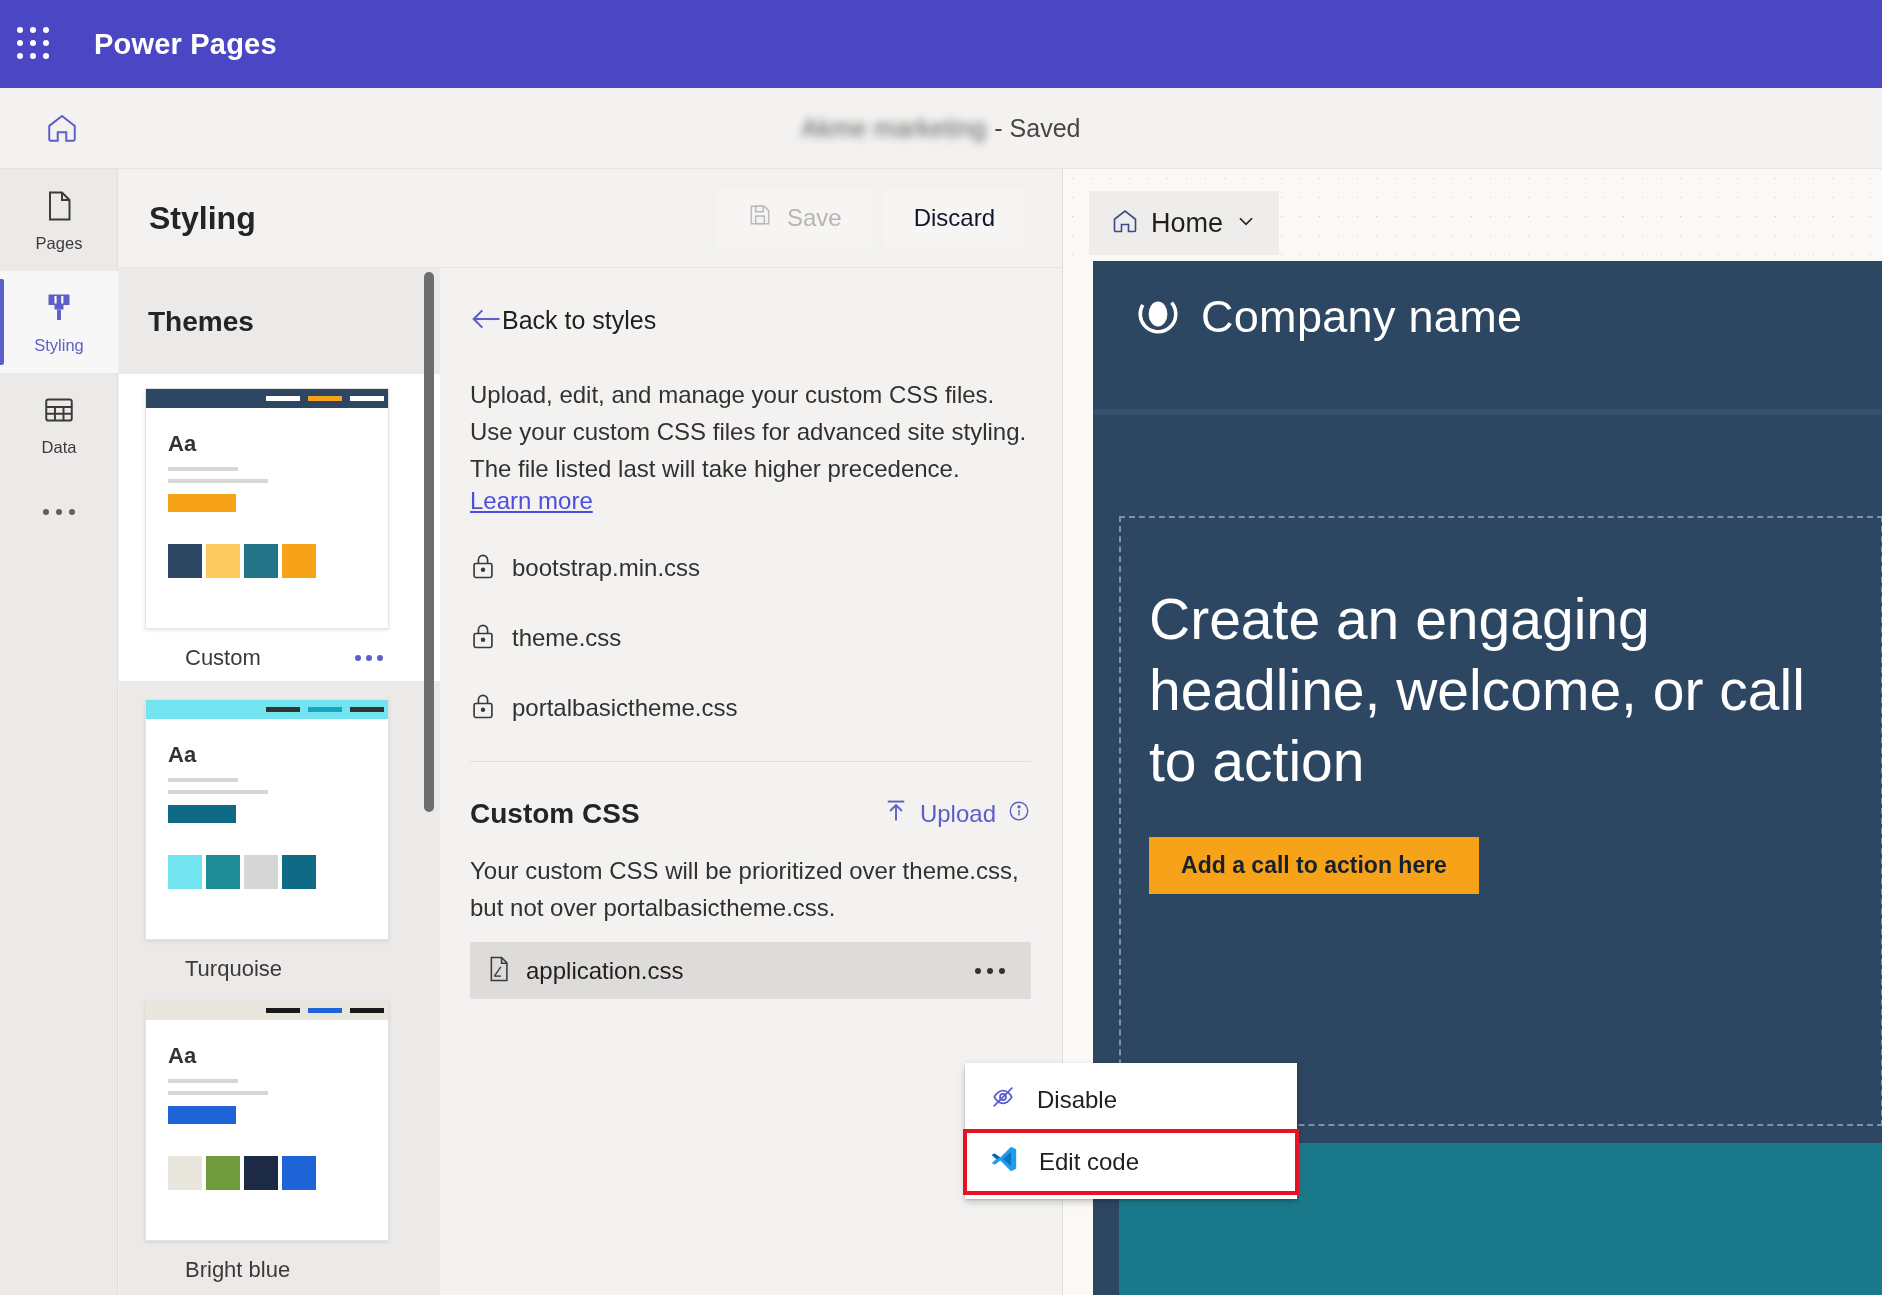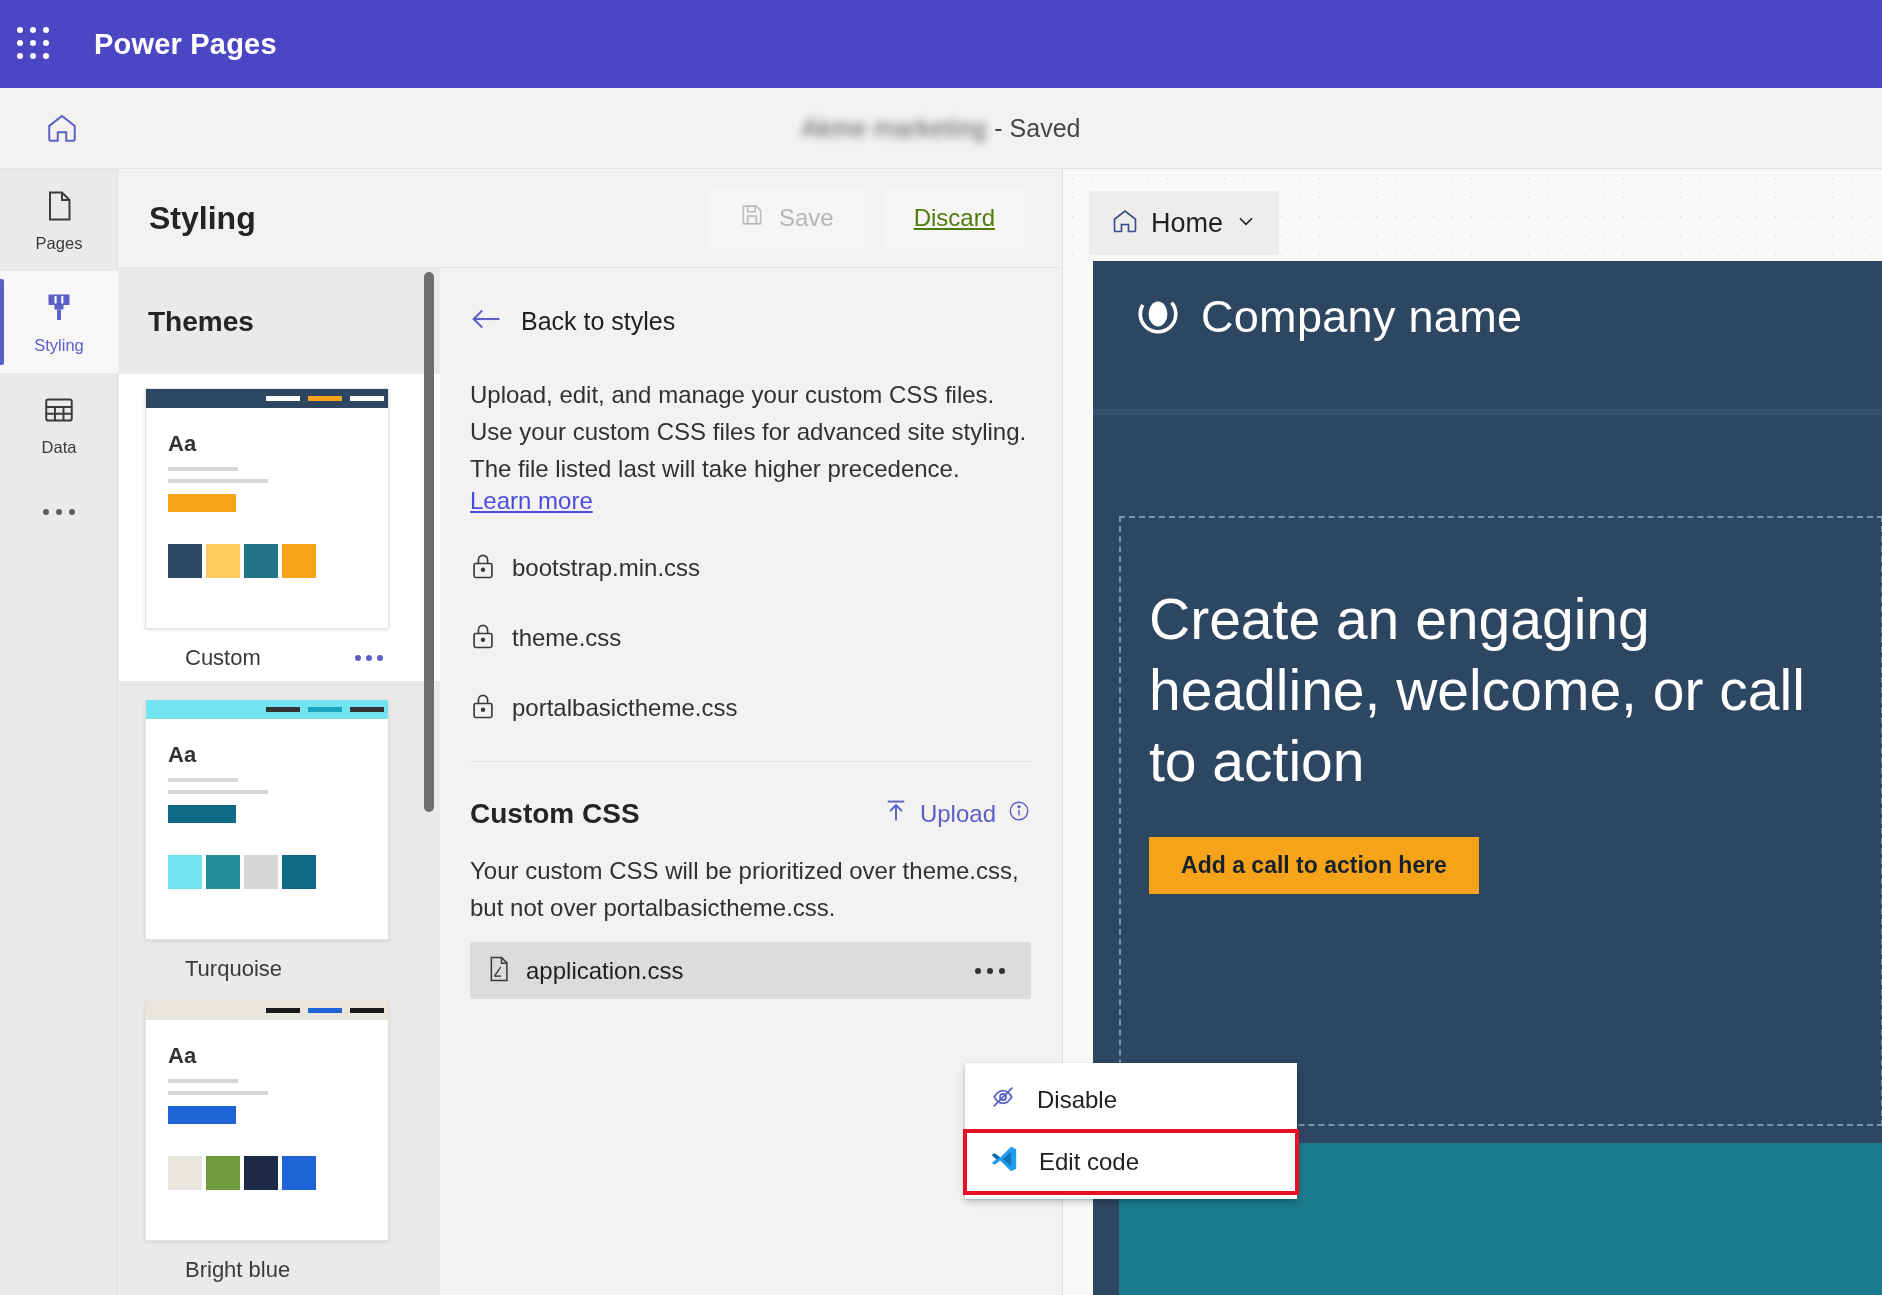--- a/index.html
+++ b/index.html
@@ -57,25 +57,25 @@
     justify-content: center; gap: 7px; cursor: pointer; }
   .raildots i { width: 6px; height: 6px; border-radius: 50%; background: #605e5c; }
 
   
   .panelhead {
     position: absolute; left: 119px; top: 169px; width: 942px; height: 99px;
     background: #f3f2f1; display: flex; align-items: center;
     border-bottom: 1px solid #e6e4e2;
   }
   .panelhead h1 { font-size: 32px; font-weight: 700; color: #242424; margin-left: 30px; }
-  .panelbtns { margin-left: auto; display: flex; align-items: center; gap: 20px; margin-right: 36px; }
+  .panelbtns { margin-left: auto; display: flex; align-items: center; gap: 12px; margin-right: 36px; }
   .pbtn { display: flex; align-items: center; gap: 14px; height: 58px; padding: 0 30px;
     border-radius: 4px; font-size: 24px; background: #f6f5f4; cursor: pointer; }
   .pbtn.disabled { color: #b7b5b3; cursor: default; }
-  .pbtn.normal { color: #4d7c0f; text-decoration: underline; }
+  .pbtn.normal { color: #0f172a; }
 
   
   .themescol {
     position: absolute; left: 119px; top: 268px; width: 321px; height: 1027px;
     background: #eceae8; overflow: hidden;
   }
   .themestitle { font-size: 28px; font-weight: 700; color: #242424;
     padding: 38px 0 36px 29px; }
   .themecard { position: relative; padding: 0 0 0 26px; margin-bottom: 12px; }
   .themecard.selected { background: #fff; padding-top: 14px; padding-bottom: 10px; margin-left:0; }
@@ -100,21 +100,21 @@
   
   .scrolltrack { position: absolute; left: 424px; top: 268px; width: 10px; height: 1027px; background: #eceae8; }
   .scrollthumb { position: absolute; left: 424px; top: 272px; width: 10px; height: 540px;
     background: #6e6e6e; border-radius: 5px; cursor: grab; }
 
   
   .detail {
     position: absolute; left: 440px; top: 268px; width: 621px; height: 1027px;
     background: #f3f2f1; overflow: hidden;
   }
-  .backlink { display: flex; align-items: center; gap: 19px; margin: 38px 4px 0 30px; cursor: pointer; }
+  .backlink { display: flex; align-items: flex-start; gap: 0; margin: 38px 4px 0 30px; cursor: pointer; }
   .backlink .txt { font-size: 25px; color: #201f1e; }
   .descr { margin: 40px 30px 0 30px; font-size: 24px; line-height: 37px; color: #323130; }
   .learnmore { display: inline-block; font-size: 24px; color: #4c4ce0; text-decoration: underline;
     margin: 0 0 0 30px; cursor: pointer; }
   .filerow { display: flex; align-items: center; gap: 16px; margin: 0 0 0 30px; height: 70px; }
   .filerow .fname { font-size: 24px; color: #323130; }
   .divider { height: 1px; background: #e1dfdd; margin: 18px 30px 0 30px; }
   .ccsshead { display: flex; align-items: center; margin: 36px 30px 0 30px; }
   .ccsshead h2 { font-size: 28px; font-weight: 700; color: #242424; }
   .uploadbtn { margin-left: auto; display: flex; align-items: center; gap: 11px;

